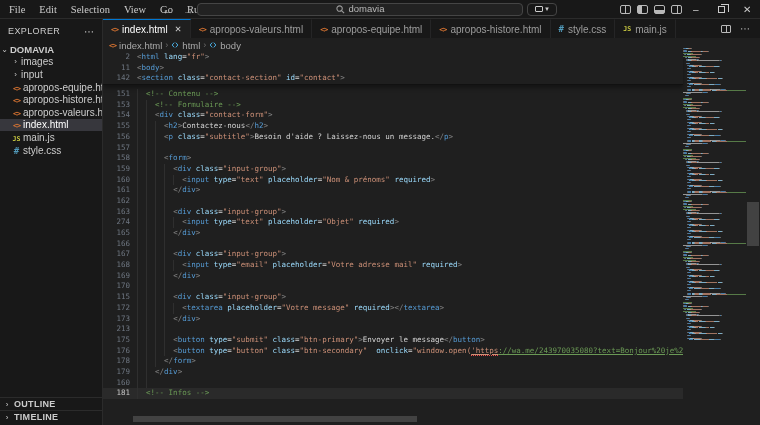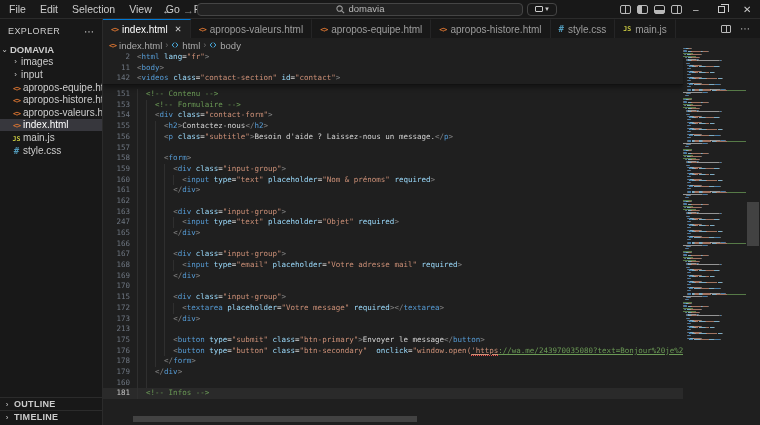--- a/index.html
+++ b/index.html
@@ -3,21 +3,21 @@
 <meta charset="utf-8">
 <style>
   * { margin:0; padding:0; box-sizing:border-box; }
   html,body { width:760px; height:425px; overflow:hidden; background:#1f1f1f;
               font-family:"Liberation Sans", sans-serif; }
   #window { position:relative; width:760px; height:425px; background:#1f1f1f; }
 
   
   #titlebar { position:absolute; left:0; top:0; width:760px; height:19px;
               background:#181818; border-bottom:1px solid #2b2b2b; }
-  #menu-row { position:absolute; left:2px; top:0; height:19px; display:flex; align-items:flex-end; }
+  #menu-row { position:absolute; left:2px; top:0; height:19px; display:flex; align-items:flex-end;font-family:Liberation Serif, serif; }
   .menu-item { color:#cccccc; font-size:10.5px; padding:0 7px; height:19px; line-height:19px; }
   #nav-arrows { position:absolute; left:162px; top:0; height:19px; display:flex; align-items:center; gap:10px; }
   .nav-arrow { color:#cccccc; font-size:11px; }
   .nav-arrow.fwd { color:#8a8a8a; }
   #search-box { position:absolute; left:197px; top:2.5px; width:326px; height:13.5px;
                 background:#222222; border:1px solid #454545; border-radius:4px;
                 display:flex; align-items:center; justify-content:center; gap:4px; }
   #search-box svg { flex:0 0 auto; }
   #search-text { color:#b8b8b8; font-size:9.5px; line-height:12px; }
   #search-action { position:absolute; left:527px; top:2.5px; height:13.5px; width:30px;
@@ -273,21 +273,21 @@
             <div class="line">
               <div class="ln">2</div>
               <div class="code"><span class="tk-p">&lt;</span><span class="tk-t">html</span><span class="tk-x"> </span><span class="tk-a">lang</span><span class="tk-x">=</span><span class="tk-s">"fr"</span><span class="tk-p">&gt;</span></div>
             </div>
             <div class="line">
               <div class="ln">11</div>
               <div class="code"><span class="tk-p">&lt;</span><span class="tk-t">body</span><span class="tk-p">&gt;</span></div>
             </div>
             <div class="line">
               <div class="ln">142</div>
-              <div class="code"><span class="tk-p">&lt;</span><span class="tk-t">videos</span><span class="tk-x"> </span><span class="tk-a">class</span><span class="tk-x">=</span><span class="tk-s">"contact-section"</span><span class="tk-x"> </span><span class="tk-a">id</span><span class="tk-x">=</span><span class="tk-s">"contact"</span><span class="tk-p">&gt;</span></div>
+              <div class="code"><span class="tk-p">&lt;</span><span class="tk-t">section</span><span class="tk-x"> </span><span class="tk-a">class</span><span class="tk-x">=</span><span class="tk-s">"contact-section"</span><span class="tk-x"> </span><span class="tk-a">id</span><span class="tk-x">=</span><span class="tk-s">"contact"</span><span class="tk-p">&gt;</span></div>
             </div>
           </div>
         <div id="lines">
             <div class="line">
               <div class="ln">151</div>
               <div class="code"><span class="g" style="left: 0px;"></span><span class="tk-c">  &lt;!-- Contenu --&gt;</span></div>
             </div>
             <div class="line">
               <div class="ln">153</div>
               <div class="code"><span class="g" style="left: 0px;"></span><span class="g" style="left: 9.02px;"></span><span class="tk-c">    &lt;!-- Formulaire --&gt;</span></div>
@@ -326,21 +326,21 @@
             </div>
             <div class="line">
               <div class="ln">162</div>
               <div class="code"><span class="g" style="left: 0px;"></span><span class="g" style="left: 9.02px;"></span><span class="g" style="left: 18.04px;"></span><span class="g" style="left: 27.06px;"></span></div>
             </div>
             <div class="line">
               <div class="ln">163</div>
               <div class="code"><span class="g" style="left: 0px;"></span><span class="g" style="left: 9.02px;"></span><span class="g" style="left: 18.04px;"></span><span class="g" style="left: 27.06px;"></span><span class="tk-x">        </span><span class="tk-p">&lt;</span><span class="tk-t">div</span><span class="tk-x"> </span><span class="tk-a">class</span><span class="tk-x">=</span><span class="tk-s">"input-group"</span><span class="tk-p">&gt;</span></div>
             </div>
             <div class="line">
-              <div class="ln">247</div>
+              <div class="ln">274</div>
               <div class="code"><span class="g" style="left: 0px;"></span><span class="g" style="left: 9.02px;"></span><span class="g" style="left: 18.04px;"></span><span class="g" style="left: 27.06px;"></span><span class="g" style="left: 36.08px;"></span><span class="tk-x">          </span><span class="tk-p">&lt;</span><span class="tk-t">input</span><span class="tk-x"> </span><span class="tk-a">type</span><span class="tk-x">=</span><span class="tk-s">"text"</span><span class="tk-x"> </span><span class="tk-a">placeholder</span><span class="tk-x">=</span><span class="tk-s">"Objet"</span><span class="tk-x"> </span><span class="tk-a">required</span><span class="tk-p">&gt;</span></div>
             </div>
             <div class="line">
               <div class="ln">165</div>
               <div class="code"><span class="g" style="left: 0px;"></span><span class="g" style="left: 9.02px;"></span><span class="g" style="left: 18.04px;"></span><span class="g" style="left: 27.06px;"></span><span class="tk-x">        </span><span class="tk-p">&lt;/</span><span class="tk-t">div</span><span class="tk-p">&gt;</span></div>
             </div>
             <div class="line">
               <div class="ln">166</div>
               <div class="code"><span class="g" style="left: 0px;"></span><span class="g" style="left: 9.02px;"></span><span class="g" style="left: 18.04px;"></span><span class="g" style="left: 27.06px;"></span></div>
             </div>

